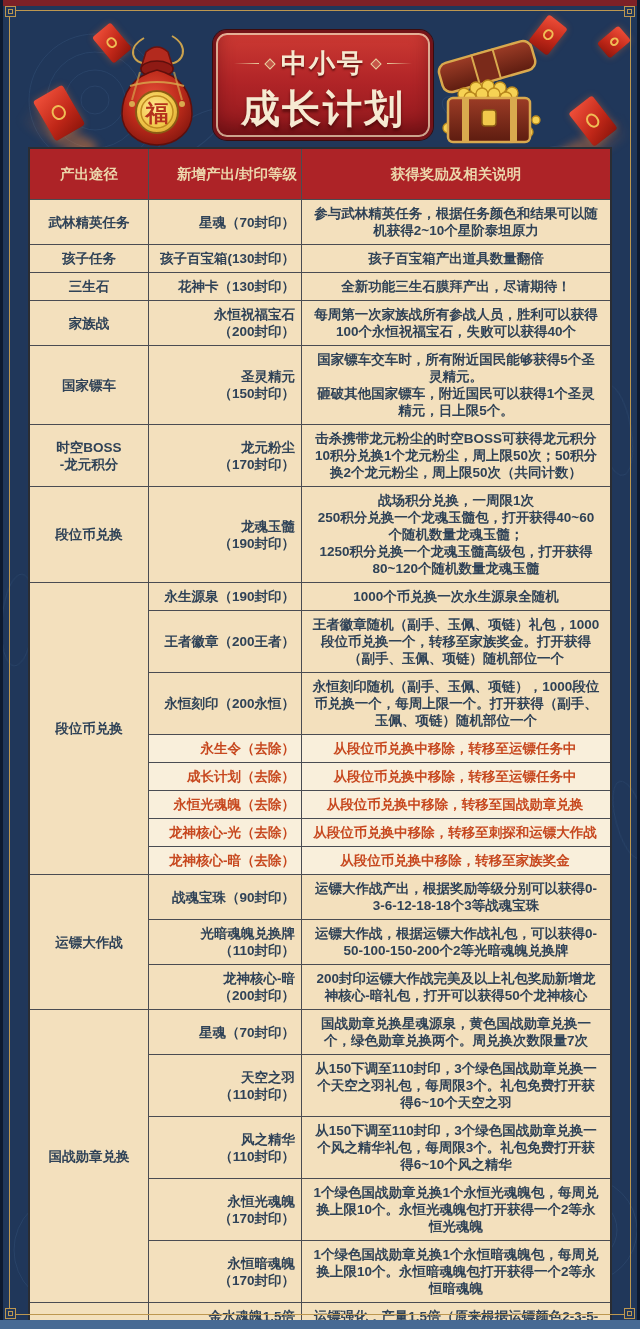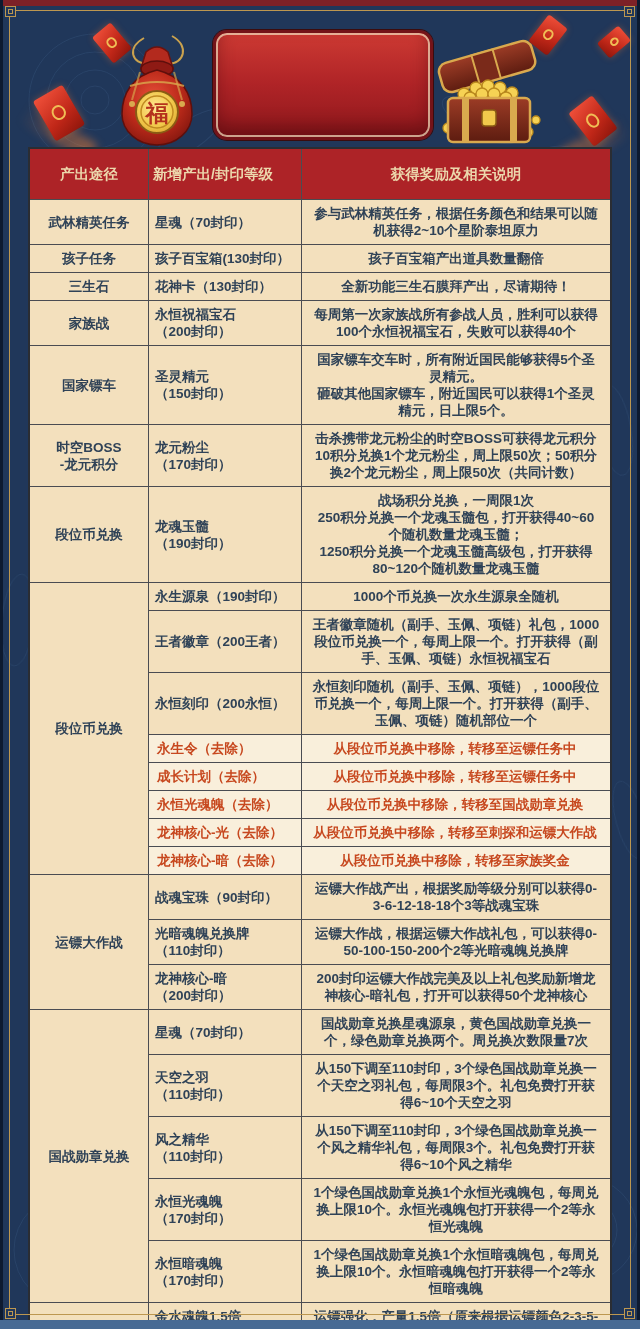--- a/index.html
+++ b/index.html
@@ -49,21 +49,21 @@
     background:linear-gradient(90deg,rgba(255,150,60,0),rgba(255,130,45,.5));}
   
   .reward-table{position:absolute;left:28px;top:147px;width:584px;z-index:3;
     border-collapse:collapse;background:#f3e0bd;border:2px solid #2a2d33;}
   .reward-table th,.reward-table td{border:1px solid #4a4c52;}
   .reward-table thead th{background:#ad2327;color:#ecd7ac;font-size:14.5px;font-weight:bold;
     height:26px;padding:12px 4px;}
   .reward-table td{font-size:13.5px;line-height:17px;color:#2f4257;font-weight:bold;
     white-space:pre-line;vertical-align:middle;}
   .col-path{width:110px;text-align:center;padding:5px 3px;}
-  .col-item{width:138px;text-align:left;padding:5px 6px;margin-top:8px;}
+  .col-item{width:138px;text-align:right;padding:5px 6px;margin-top:8px;}
   .col-desc{padding:5px 10px;text-align:center;}
   tr.removed td.col-item,tr.removed td.col-desc{background:#f9efdb;color:#c7481f;padding-left:8px;}
 </style>
 </head>
 <body>
 
 <svg class="bg-pattern" width="640" height="1329" viewBox="0 0 640 1329">
   <g fill="none" stroke="#5b86b3" opacity="0.16">
     <circle cx="95" cy="100" r="14"></circle>
       <circle cx="95" cy="100" r="30"></circle>
@@ -159,20 +159,28 @@
         <circle cx="104" cy="96" r="5"></circle>
         <circle cx="112" cy="84" r="4"></circle>
     </g>
     <rect x="24" y="62" width="82" height="44" rx="5" fill="url(#chestGrad)" stroke="#d9a94e" stroke-width="2.5"></rect>
     <rect x="38" y="62" width="7" height="44" fill="#d9a94e"></rect>
     <rect x="86" y="62" width="7" height="44" fill="#d9a94e"></rect>
     <rect x="58" y="74" width="14" height="16" rx="3" fill="#f2c94c" stroke="#8a5c14" stroke-width="1.5"></rect>
   </svg>
 
   <div class="banner">
+    <div class="banner-row1">
+      <span class="orn-line"></span>
+      <span class="orn-diamond"></span>
+      <span class="banner-line1">中小号</span>
+      <span class="orn-diamond"></span>
+      <span class="orn-line r"></span>
+    </div>
+    <div class="banner-line2">成长计划</div>
   </div>
 </div>
 
 <table class="reward-table">
   <thead>
     <tr>
       <th class="col-path">产出途径</th>
       <th class="col-item">新增产出/封印等级</th>
       <th class="col-desc">获得奖励及相关说明</th>
     </tr>
@@ -222,21 +230,21 @@
 250积分兑换一个龙魂玉髓包，打开获得40~60个随机数量龙魂玉髓；
 1250积分兑换一个龙魂玉髓高级包，打开获得80~120个随机数量龙魂玉髓</td>
       </tr>
       <tr>
         <td class="col-path" rowspan="8">段位币兑换</td>
         <td class="col-item">永生源泉（190封印）</td>
         <td class="col-desc">1000个币兑换一次永生源泉全随机</td>
       </tr>
       <tr>
         <td class="col-item">王者徽章（200王者）</td>
-        <td class="col-desc">王者徽章随机（副手、玉佩、项链）礼包，1000段位币兑换一个，每周上限一个。打开获得（副手、玉佩、项链）永恒祝福宝石</td>
+        <td class="col-desc">王者徽章随机（副手、玉佩、项链）礼包，1000段位币兑换一个，转移至家族奖金。打开获得（副手、玉佩、项链）随机部位一个</td>
       </tr>
       <tr>
         <td class="col-item">永恒刻印（200永恒）</td>
         <td class="col-desc">永恒刻印随机（副手、玉佩、项链），1000段位币兑换一个，每周上限一个。打开获得（副手、玉佩、项链）随机部位一个</td>
       </tr>
       <tr class="removed">
         <td class="col-item">永生令（去除）</td>
         <td class="col-desc">从段位币兑换中移除，转移至运镖任务中</td>
       </tr>
       <tr class="removed">

